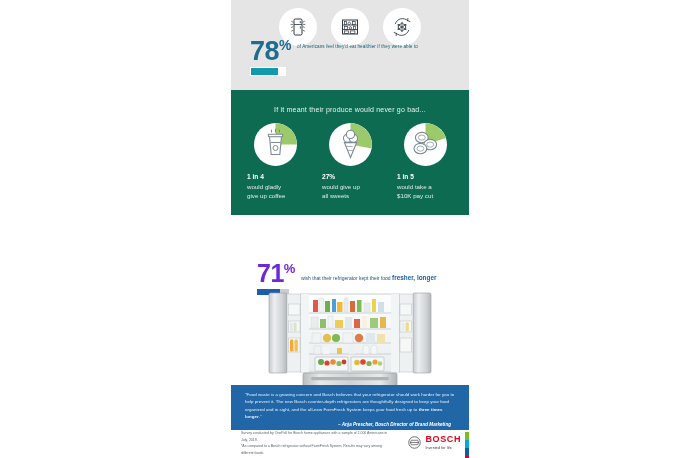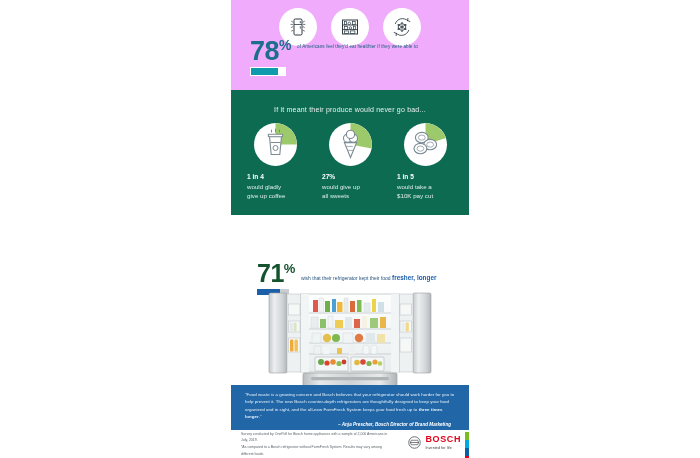--- a/index.html
+++ b/index.html
@@ -10,21 +10,21 @@
     overflow:hidden;
   }
   .canvas{position:relative;width:700px;height:458px;background:#ffffff;}
   .infographic{
     position:absolute;left:231px;top:0;width:238px;height:458px;
     background:#ffffff;
   }
 
   
   .sec-blue{
-    position:relative;width:238px;height:90px;background:#f0abfc;
+    position:relative;width:238px;height:90px;background:#e5e5e5;
     box-sizing:border-box;
   }
   .icon-row{
     position:absolute;top:8px;left:0;width:238px;
     display:flex;justify-content:center;gap:14px;
   }
   .icon-circle{
     width:38px;height:38px;border-radius:50%;background:#ffffff;
     display:flex;align-items:center;justify-content:center;
   }
@@ -80,21 +80,21 @@
     color:#dfeee8;font-size:6.2px;line-height:1.45;text-align:left;
     margin-top:1px;
   }
 
   
   .sec-white{
     position:relative;width:238px;height:170px;background:#ffffff;
   }
   .stat71{position:absolute;left:26px;top:48px;display:flex;align-items:flex-start;}
   .big-num-blue{
-    font-size:25px;font-weight:bold;color:#14532d;line-height:0.85;
+    font-size:25px;font-weight:bold;color:#6d28d9;line-height:0.85;
     letter-spacing:-0.5px;
   }
   .big-num-blue .pct{font-size:13px;vertical-align:super;}
   .bar-outer-grey{width:32px;height:6px;background:#c8cdd2;margin-top:4px;}
   .bar-fill-blue{height:6px;background:#1a5fa8;}
   .txt71{margin-left:6px;margin-top:11px;font-size:5px;color:#28557e;white-space:nowrap;}
   .txt71 b{font-size:6.4px;color:#1a5fa8;}
 
   .fridge-wrap{
     position:absolute;left:28px;top:76px;width:182px;height:128px;
@@ -110,21 +110,21 @@
   }
   .quote-txt b{font-weight:bold;}
   .quote-attr{
     color:#ffffff;font-size:4.6px;font-weight:bold;font-style:italic;
     text-align:right;margin-top:2px;padding-right:4px;
   }
 
   
   .sec-foot{
     position:relative;width:238px;height:28px;background:#ffffff;
-    display:flex;align-items:center;
+    display:flex;
   }
   .foot-notes{
     padding-left:10px;width:150px;color:#5d6468;font-size:3.5px;line-height:1.9;
   }
   .bosch-logo{
     position:absolute;right:8px;top:5px;display:flex;align-items:center;gap:4px;
   }
   .bosch-mark{width:13px;height:13px;}
   .bosch-text .bname{
     color:#e2001a;font-size:9px;font-weight:bold;letter-spacing:0.6px;

